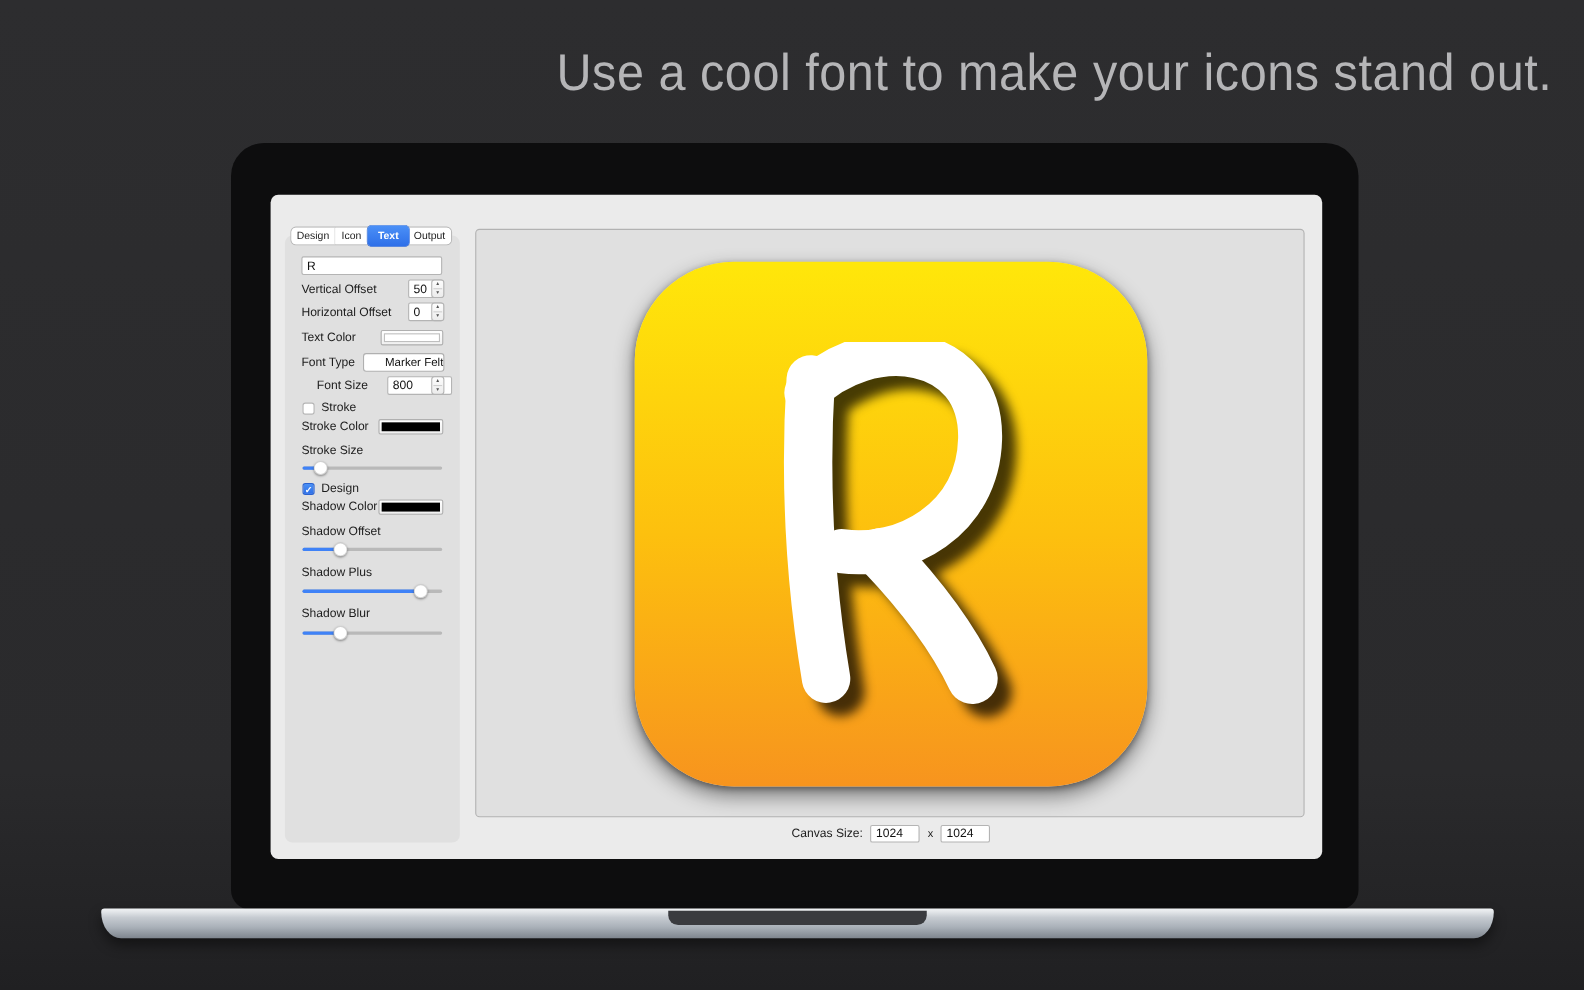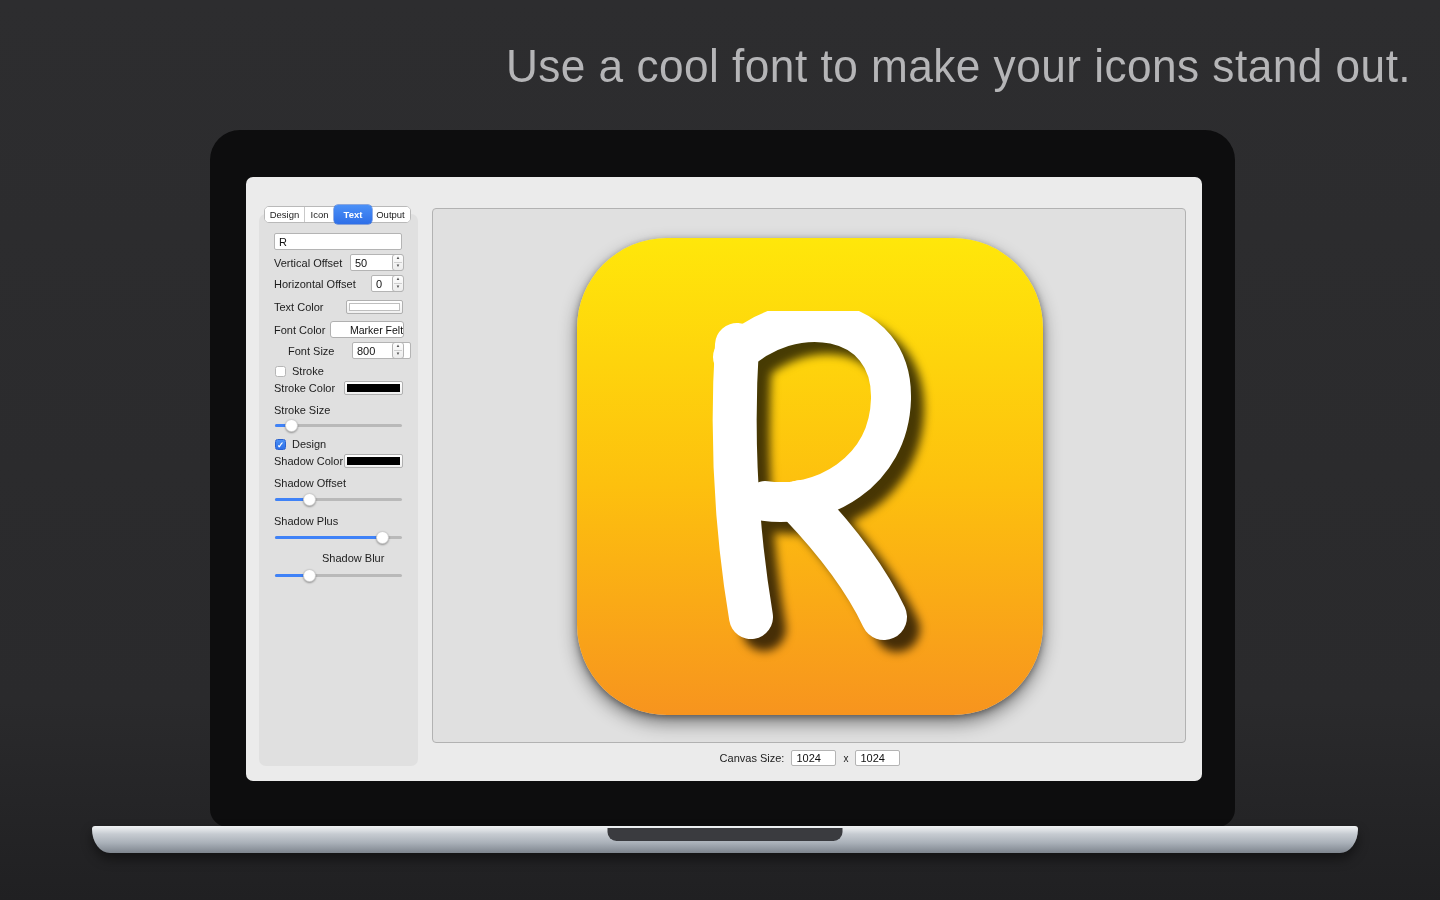--- a/index.html
+++ b/index.html
@@ -161,21 +161,21 @@
     </div>
 
     <div class="sidebar-panel">
 
       <div class="srow" style="left:15px; top:19px; width:128px;">
         <input class="tf" value="R" style="">
       </div>
 
       <div class="srow" style="left:15px; top:40px; width:129px;">
         <span class="slabel">Vertical Offset</span>
-        <input class="tf" style="width: 53px; margin-left: auto;" value="50">
+        <input class="tf" style="width: 32px; margin-left: auto;" value="50">
       </div>
       <div class="stepper" style="position:absolute; left:133px; top:40px;">
         <span>▲</span>
           <div class="sep"></div>
           <span>▼</span>
       </div>
 
       <div class="srow" style="left:15px; top:61px; width:129px;">
         <span class="slabel">Horizontal Offset</span>
         <input class="tf" style="width: 32px; margin-left: auto;" value="0">
@@ -187,21 +187,21 @@
       </div>
 
       <div class="srow" style="left:15px; top:86px; width:129px;">
         <span class="slabel">Text Color</span>
         <div class="colorwell" style="width:57px; margin-left:auto;">
           <div class="swatch" style="background: rgb(255, 255, 255);"></div>
         </div>
       </div>
 
       <div class="srow" style="left:15px; top:107px; width:130px;">
-        <span class="slabel">Font Color</span>
+        <span class="slabel">Font Type</span>
         <div class="popup" style="width:74px; margin-left:auto;">
           <span class="popup-label">Marker Felt</span>
           <div class="popup-btn">
             <i>▲</i>
               <i>▼</i>
           </div>
         </div>
       </div>
 
       <div class="srow" style="left:15px; top:128px; width:137px;padding-left:14px;">
@@ -258,21 +258,21 @@
 
       <div class="srow" style="left:15px; top:301px;">
         <span class="slabel">Shadow Plus</span>
       </div>
       <div class="slider" style="position:absolute; left:16px; top:317px;">
         <div class="sl-track"></div>
         <div class="sl-fill" style="width: 85%;"></div>
         <div class="sl-thumb" style="left: calc(85% - 6.5px);"></div>
       </div>
 
-      <div class="srow" style="left:15px; top:338px;margin-left:48px;">
+      <div class="srow" style="left:15px; top:338px;">
         <span class="slabel">Shadow Blur</span>
       </div>
       <div class="slider" style="position:absolute; left:16px; top:355px;">
         <div class="sl-track"></div>
         <div class="sl-fill" style="width: 27%;"></div>
         <div class="sl-thumb" style="left: calc(27% - 6.5px);"></div>
       </div>
 
     </div>
 

